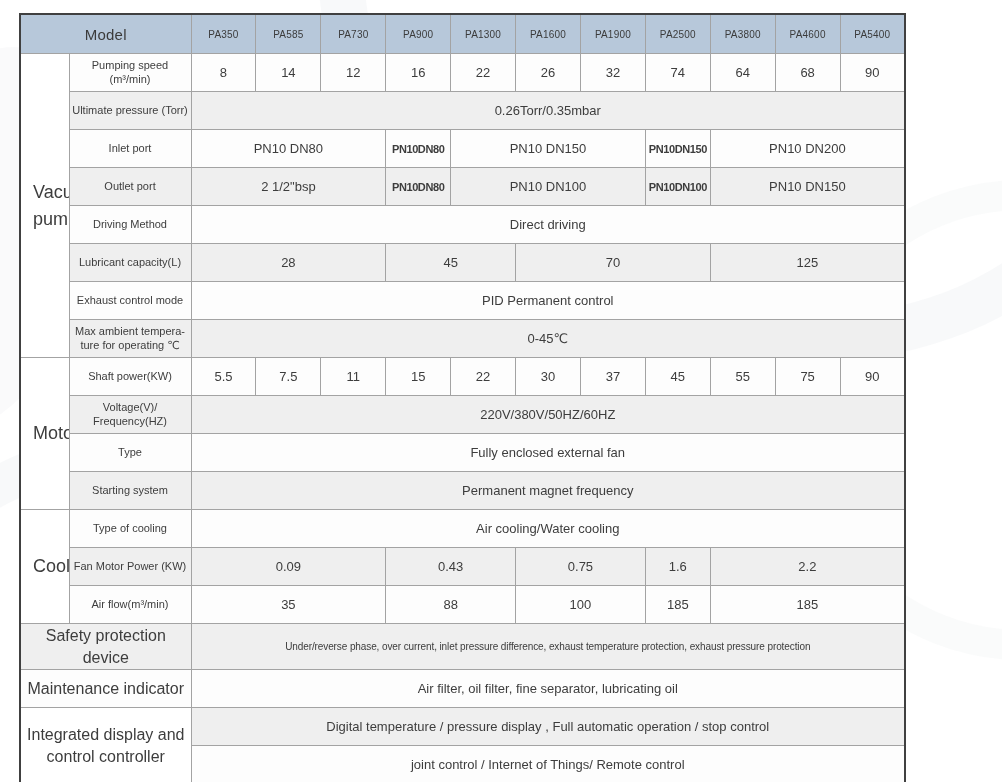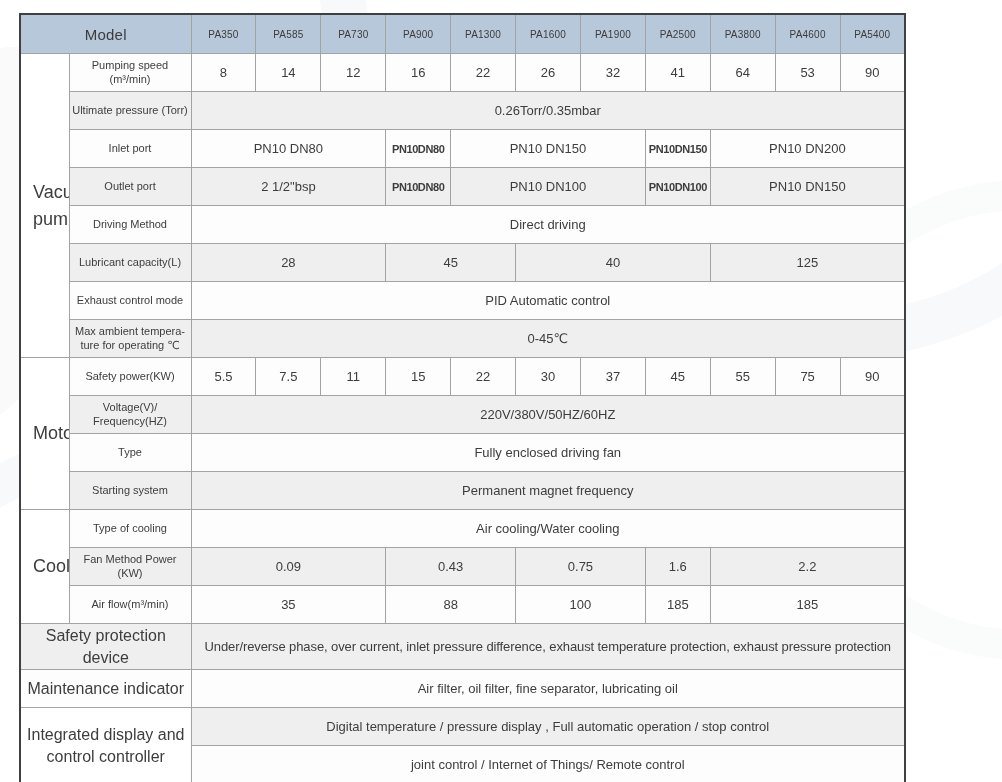--- a/index.html
+++ b/index.html
@@ -32,21 +32,21 @@
     letter-spacing:0.2px;
   }
   thead th.model-hd{font-size:15px;}
   tbody td{height:35px;font-size:13px;}
   tbody tr:nth-child(even) td{background:#efefef;}
   td.grp{background:#ffffff !important;font-size:18px;line-height:1.5;white-space:pre-line;padding:12px;text-align:right;}
   td.lbl{font-size:11px;line-height:1.25;white-space:pre-line;}
   td.biglbl{font-size:16px;line-height:1.35;white-space:pre-line;background:inherit;}
   td.int-lbl{background:#ffffff !important;text-align:center;}
   td.narrow{font-size:11px;letter-spacing:-0.4px;font-weight:bold;}
-  td.longtext{font-size:13px;letter-spacing:-0.1px;}
+  td.longtext{font-size:10px;letter-spacing:-0.1px;}
   tr.sec td{border-top-color:#7c7c7c;}
 </style>
 </head>
 <body>
 
 <div class="swirl swirl-tr"></div>
 <div class="swirl swirl-bl"></div>
 <div class="swirl swirl-l"></div>
 <div class="swirl swirl-r"></div>
 
@@ -89,23 +89,23 @@
 pump</td>
       <td class="lbl">Pumping speed
 (m³/min)</td>
       <td>8</td>
       <td>14</td>
       <td>12</td>
       <td>16</td>
       <td>22</td>
       <td>26</td>
       <td>32</td>
-      <td>41</td>
+      <td>74</td>
       <td>64</td>
-      <td>53</td>
+      <td>68</td>
       <td>90</td>
     </tr>
     <tr>
       <td class="lbl">Ultimate pressure (Torr)</td>
       <td colspan="11">0.26Torr/0.35mbar</td>
     </tr>
     <tr>
       <td class="lbl">Inlet port</td>
       <td colspan="3">PN10 DN80</td>
       <td class="narrow">PN10DN80</td>
@@ -122,67 +122,67 @@
       <td colspan="3">PN10 DN150</td>
     </tr>
     <tr>
       <td class="lbl">Driving Method</td>
       <td colspan="11">Direct driving</td>
     </tr>
     <tr>
       <td class="lbl">Lubricant capacity(L)</td>
       <td colspan="3">28</td>
       <td colspan="2">45</td>
-      <td colspan="3">40</td>
+      <td colspan="3">70</td>
       <td colspan="3">125</td>
     </tr>
     <tr>
       <td class="lbl">Exhaust control mode</td>
-      <td colspan="11">PID Automatic control</td>
+      <td colspan="11">PID Permanent control</td>
     </tr>
     <tr>
       <td class="lbl">Max ambient tempera-
 ture for operating ℃</td>
       <td colspan="11">0-45℃</td>
     </tr>
     <tr class="sec">
       <td rowspan="4" class="grp">Motor</td>
-      <td class="lbl">Safety power(KW)</td>
+      <td class="lbl">Shaft power(KW)</td>
       <td>5.5</td>
       <td>7.5</td>
       <td>11</td>
       <td>15</td>
       <td>22</td>
       <td>30</td>
       <td>37</td>
       <td>45</td>
       <td>55</td>
       <td>75</td>
       <td>90</td>
     </tr>
     <tr>
       <td class="lbl">Voltage(V)/
 Frequency(HZ)</td>
       <td colspan="11">220V/380V/50HZ/60HZ</td>
     </tr>
     <tr>
       <td class="lbl">Type</td>
-      <td colspan="11">Fully enclosed driving fan</td>
+      <td colspan="11">Fully enclosed external fan</td>
     </tr>
     <tr>
       <td class="lbl">Starting system</td>
       <td colspan="11">Permanent magnet frequency</td>
     </tr>
     <tr class="sec">
       <td rowspan="3" class="grp">Cooler</td>
       <td class="lbl">Type of cooling</td>
       <td colspan="11">Air cooling/Water cooling</td>
     </tr>
     <tr>
-      <td class="lbl">Fan Method Power (KW)</td>
+      <td class="lbl">Fan Motor Power (KW)</td>
       <td colspan="3">0.09</td>
       <td colspan="2">0.43</td>
       <td colspan="2">0.75</td>
       <td>1.6</td>
       <td colspan="3">2.2</td>
     </tr>
     <tr>
       <td class="lbl">Air flow(m³/min)</td>
       <td colspan="3">35</td>
       <td colspan="2">88</td>

